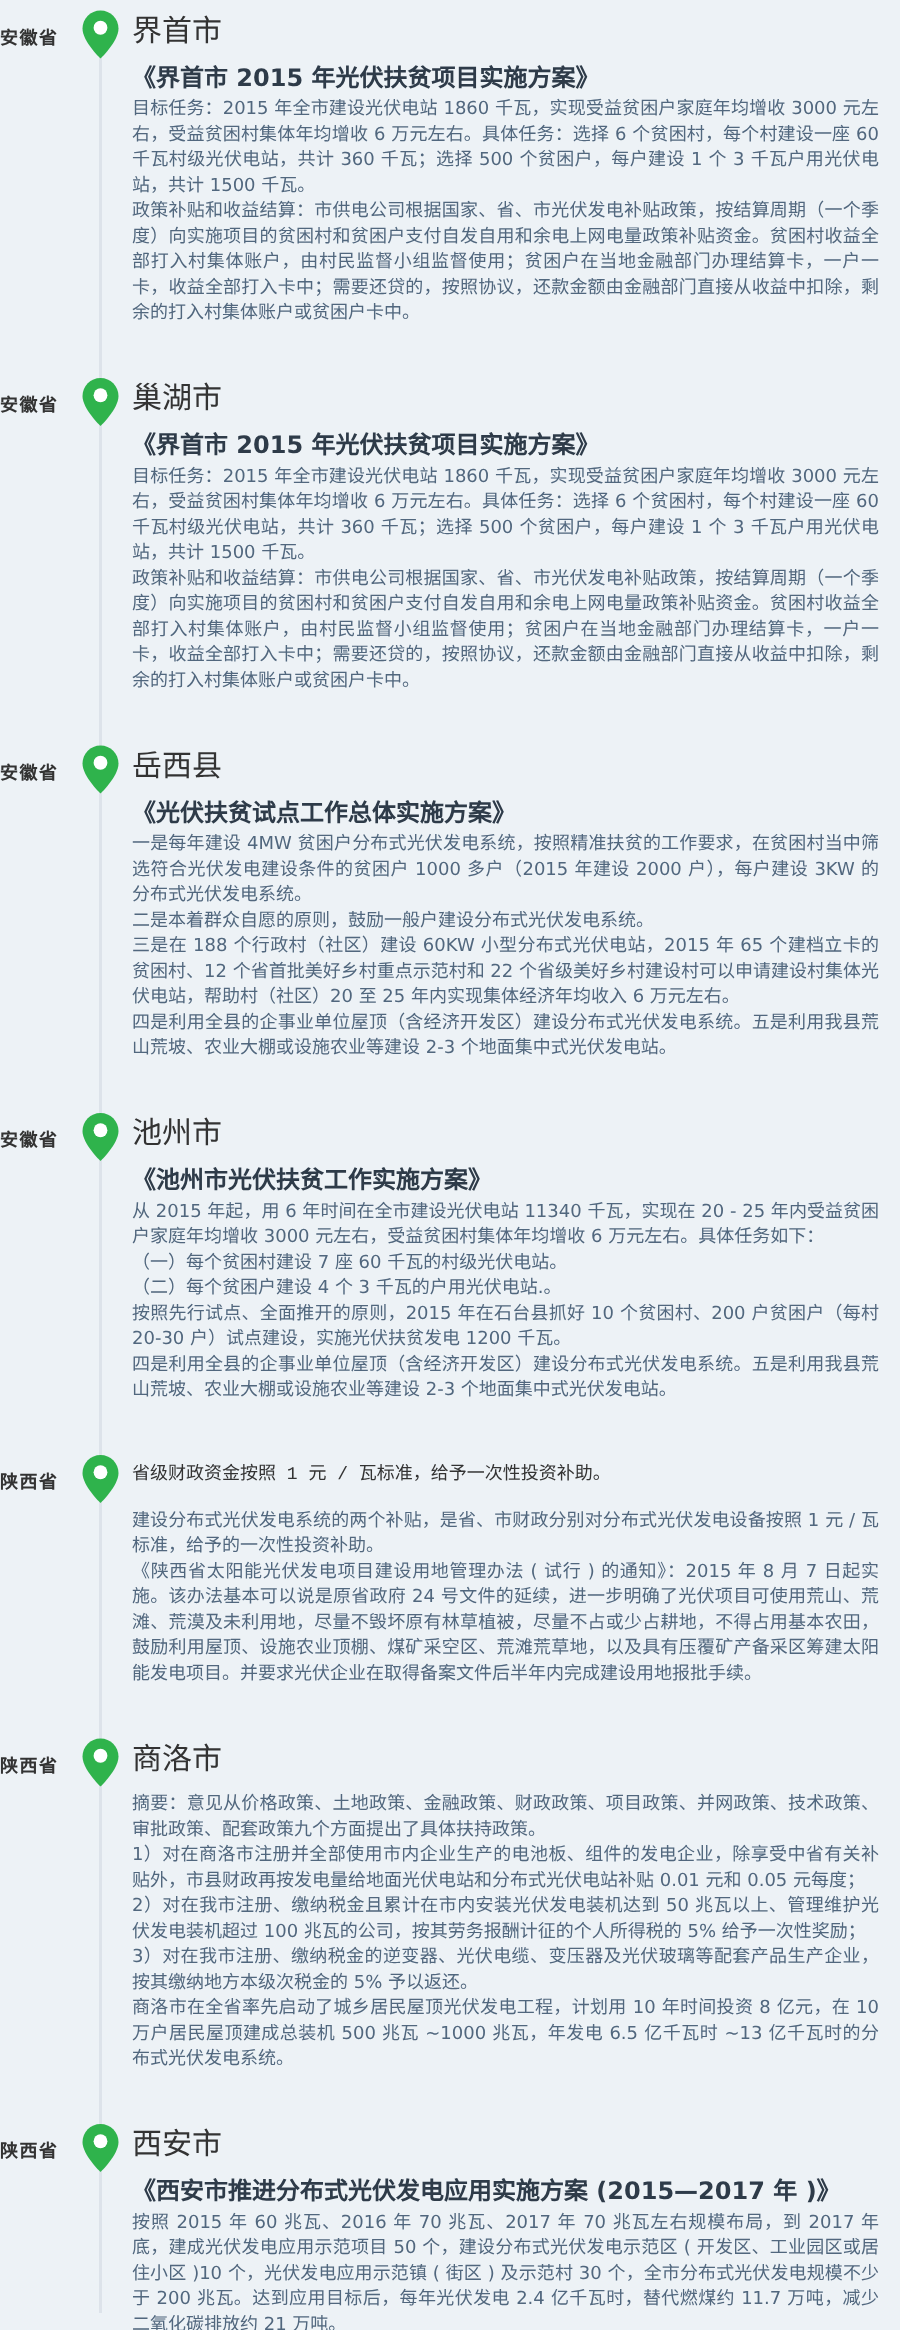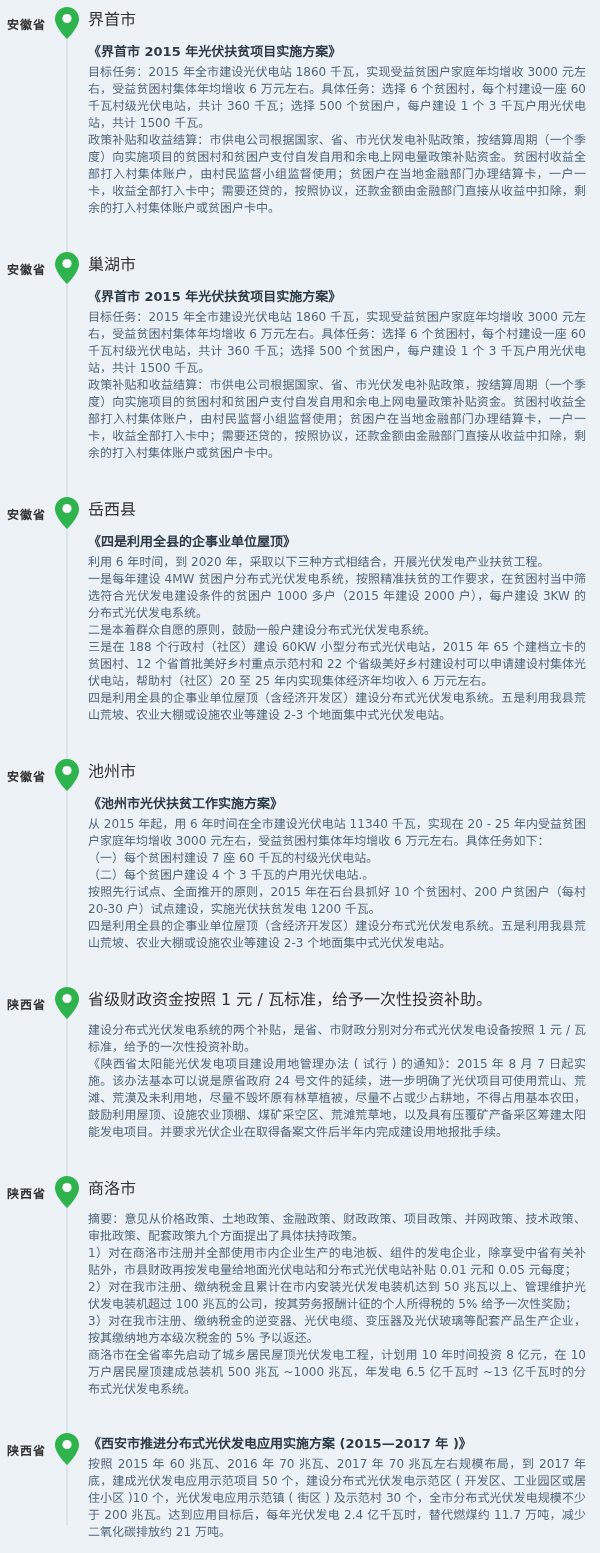--- a/index.html
+++ b/index.html
@@ -34,42 +34,41 @@
     position:relative;
     padding:0 14px 0 88px;
     margin-bottom:36px;
   }
   .entry:last-child{margin-bottom:0;}
   .province{
     position:absolute;
     left:0;
     top:7px;
     width:46px;
-    text-align:right;
     font-size:12px;
     font-weight:bold;
     color:var(--province_color);
     letter-spacing:1px;
   }
   .pin{
     position:absolute;
     left:54px;
     top:-2px;
     width:26px;
     height:34px;
   }
   .city{
-    font-size:16px;
+    font-size:20px;
     font-weight:400;
     color:var(--heading_color);
     line-height:24px;
     margin-bottom:10px;
   }
   .doc-title{
-    font-size:13px;
+    font-size:16px;
     font-weight:bold;
     color:var(--title_color);
     line-height:19px;
     margin-bottom:3px;
   }
   .body-text p{
     font-size:12px;
     color:var(--body_color);
     line-height:17px;
     text-align:justify;
@@ -115,23 +114,22 @@
 
   <section class="entry">
     <div class="province">安徽省</div>
     <div class="pin">
       <svg width="26" height="34" viewBox="0 0 26 34">
           <path d="M13 1C6.4 1 1 6.4 1 13c0 8.6 12 20 12 20s12-11.4 12-20C25 6.4 19.6 1 13 1z" fill="#2fb34c"></path>
           <circle cx="13" cy="12.5" r="4.6" fill="#ffffff"></circle>
         </svg>
     </div>
     <h2 class="city">岳西县</h2>
-    <div class="doc-title">《四是利用全县的企事业单位屋顶》</div>
-    <div class="body-text">
-      <p>利用 6 年时间，到 2020 年，采取以下三种方式相结合，开展光伏发电产业扶贫工程。</p>
+    <div class="doc-title">《光伏扶贫试点工作总体实施方案》</div>
+    <div class="body-text">
       <p>一是每年建设 4MW 贫困户分布式光伏发电系统，按照精准扶贫的工作要求，在贫困村当中筛选符合光伏发电建设条件的贫困户 1000 多户（2015 年建设 2000 户），每户建设 3KW 的分布式光伏发电系统。</p>
       <p>二是本着群众自愿的原则，鼓励一般户建设分布式光伏发电系统。</p>
       <p>三是在 188 个行政村（社区）建设 60KW 小型分布式光伏电站，2015 年 65 个建档立卡的贫困村、12 个省首批美好乡村重点示范村和 22 个省级美好乡村建设村可以申请建设村集体光伏电站，帮助村（社区）20 至 25 年内实现集体经济年均收入 6 万元左右。</p>
       <p>四是利用全县的企事业单位屋顶（含经济开发区）建设分布式光伏发电系统。五是利用我县荒山荒坡、农业大棚或设施农业等建设 2-3 个地面集中式光伏发电站。</p>
     </div>
   </section>
 
   <section class="entry">
     <div class="province">安徽省</div>
     <div class="pin">
@@ -152,21 +150,21 @@
   </section>
 
   <section class="entry">
     <div class="province">陕西省</div>
     <div class="pin">
       <svg width="26" height="34" viewBox="0 0 26 34">
           <path d="M13 1C6.4 1 1 6.4 1 13c0 8.6 12 20 12 20s12-11.4 12-20C25 6.4 19.6 1 13 1z" fill="#2fb34c"></path>
           <circle cx="13" cy="12.5" r="4.6" fill="#ffffff"></circle>
         </svg>
     </div>
-    <h2 class="city" style="font-size:16px;">省级财政资金按照 1 元 / 瓦标准，给予一次性投资补助。</h2>
+    <h2 class="city" style="font-size:12px;font-family:Liberation Mono, monospace;">省级财政资金按照 1 元 / 瓦标准，给予一次性投资补助。</h2>
     <div class="body-text">
       <p>建设分布式光伏发电系统的两个补贴，是省、市财政分别对分布式光伏发电设备按照 1 元 / 瓦标准，给予的一次性投资补助。</p>
       <p>《陕西省太阳能光伏发电项目建设用地管理办法 ( 试行 ) 的通知》：2015 年 8 月 7 日起实施。该办法基本可以说是原省政府 24 号文件的延续，进一步明确了光伏项目可使用荒山、荒滩、荒漠及未利用地，尽量不毁坏原有林草植被，尽量不占或少占耕地，不得占用基本农田，鼓励利用屋顶、设施农业顶棚、煤矿采空区、荒滩荒草地，以及具有压覆矿产备采区筹建太阳能发电项目。并要求光伏企业在取得备案文件后半年内完成建设用地报批手续。</p>
     </div>
   </section>
 
   <section class="entry">
     <div class="province">陕西省</div>
     <div class="pin">
       <svg width="26" height="34" viewBox="0 0 26 34">
@@ -185,19 +183,20 @@
   </section>
 
   <section class="entry">
     <div class="province">陕西省</div>
     <div class="pin">
       <svg width="26" height="34" viewBox="0 0 26 34">
           <path d="M13 1C6.4 1 1 6.4 1 13c0 8.6 12 20 12 20s12-11.4 12-20C25 6.4 19.6 1 13 1z" fill="#2fb34c"></path>
           <circle cx="13" cy="12.5" r="4.6" fill="#ffffff"></circle>
         </svg>
     </div>
+    <h2 class="city">西安市</h2>
     <div class="doc-title">《西安市推进分布式光伏发电应用实施方案 (2015—2017 年 )》</div>
     <div class="body-text">
       <p>按照 2015 年 60 兆瓦、2016 年 70 兆瓦、2017 年 70 兆瓦左右规模布局，到 2017 年底，建成光伏发电应用示范项目 50 个，建设分布式光伏发电示范区 ( 开发区、工业园区或居住小区 )10 个，光伏发电应用示范镇 ( 街区 ) 及示范村 30 个，全市分布式光伏发电规模不少于 200 兆瓦。达到应用目标后，每年光伏发电 2.4 亿千瓦时，替代燃煤约 11.7 万吨，减少二氧化碳排放约 21 万吨。</p>
 
     </div>
   </section>
 </div>
 
 </body></html>

